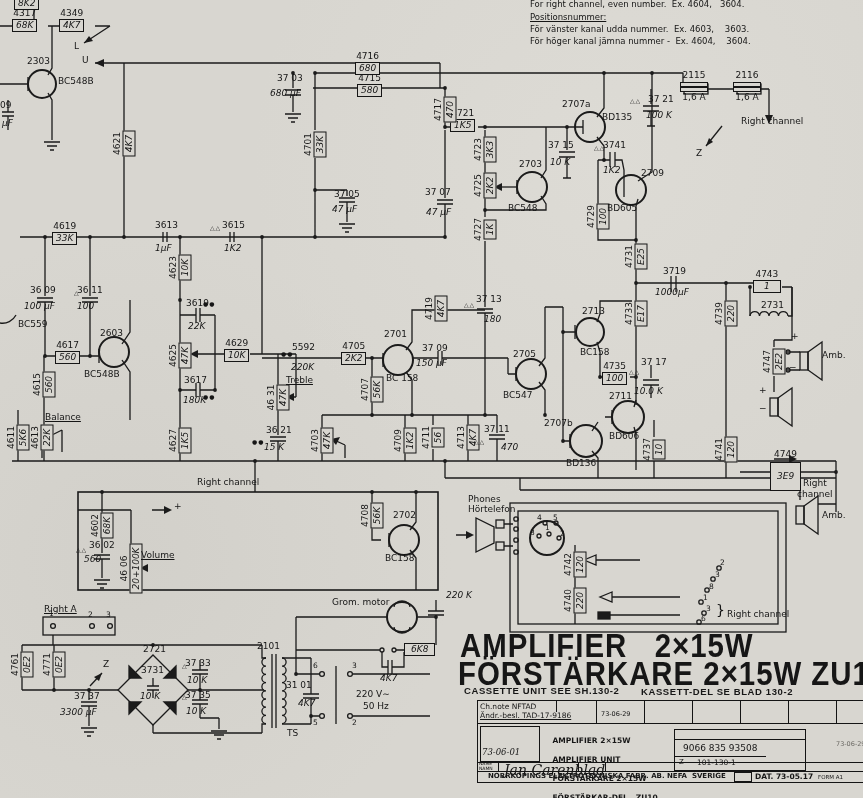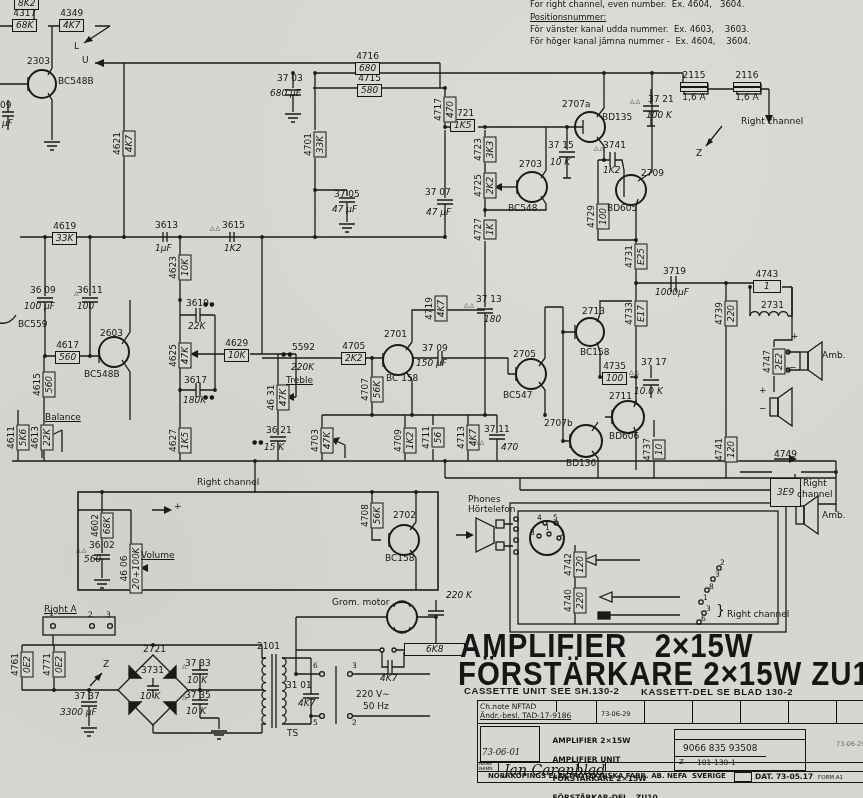--- a/index.html
+++ b/index.html
@@ -321,24 +321,24 @@
 <div class="comp" style="left:602px;top:362px">
       <span class="ref">4735</span>
       <span class="val">100</span>
     </div>
 <div class="comp" style="left:753px;top:270px">
       <span class="ref">4743</span>
       <span class="val" style="padding:0 10px">1</span>
     </div>
 <div class="comp" style="left:770px;top:450px">
       <span class="ref">4749</span>
-      <span class="val" style="margin-top:18px;padding:8px 6px">3E9</span>
+      <span class="val" style="margin-top:2px;padding:8px 6px">3E9</span>
     </div>
 <div class="comp" style="left:404px;top:643px">
-      <span class="val" style="padding:0 21px">6K8</span>
+      <span class="val" style="padding:0 6px">6K8</span>
     </div>
 
 <div class="comp vc" style="left:101px;top:132px;width:46px">
       <span class="ref">4621</span>
       <span class="val">4K7</span>
     </div>
 <div class="comp vc" style="left:292px;top:133px;width:46px">
       <span class="ref">4701</span>
       <span class="val">33K</span>
     </div>

